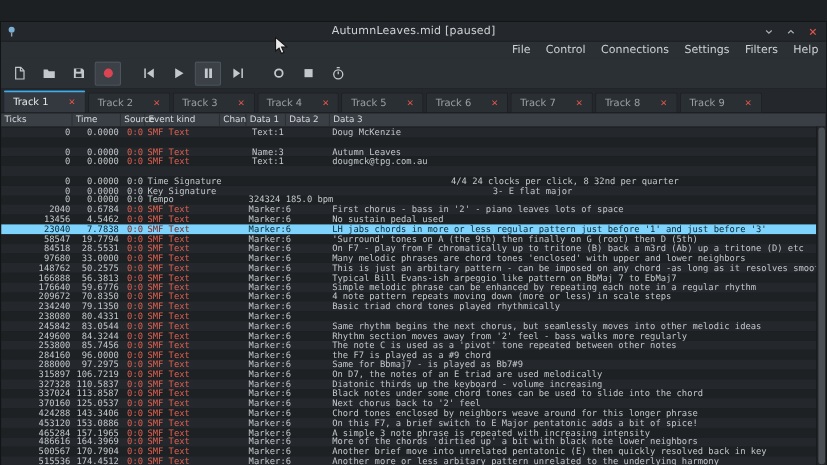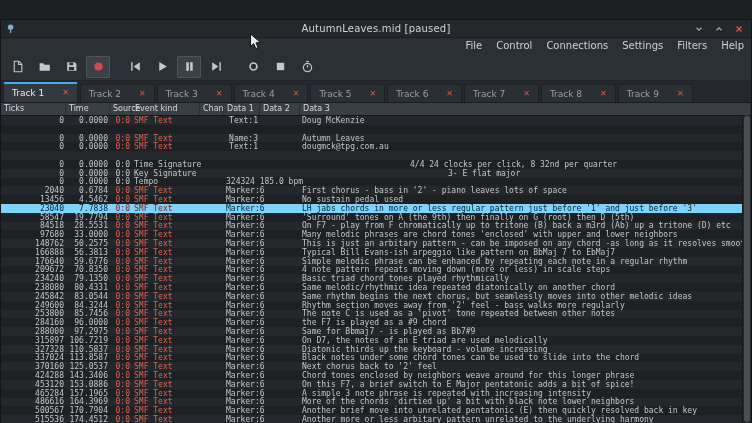--- a/index.html
+++ b/index.html
@@ -449,21 +449,20 @@
           <div class="cell c-d3">Basic triad chord tones played rhythmically</div>
         </div>
         <div class="trow even">
           <div class="cell c-ticks">238080</div>
           <div class="cell c-time">80.4331</div>
           <div class="cell c-source red">0:0</div>
           <div class="cell c-kind red">SMF Text</div>
           <div class="cell c-chan"></div>
           <div class="cell c-d1">Marker:6</div>
           <div class="cell c-d2"></div>
-          <div class="cell c-d3">Same melodic/rhythmic idea repeated diatonically on another chord</div>
         </div>
         <div class="trow odd">
           <div class="cell c-ticks">245842</div>
           <div class="cell c-time">83.0544</div>
           <div class="cell c-source red">0:0</div>
           <div class="cell c-kind red">SMF Text</div>
           <div class="cell c-chan"></div>
           <div class="cell c-d1">Marker:6</div>
           <div class="cell c-d2"></div>
           <div class="cell c-d3">Same rhythm begins the next chorus, but seamlessly moves into other melodic ideas</div>

